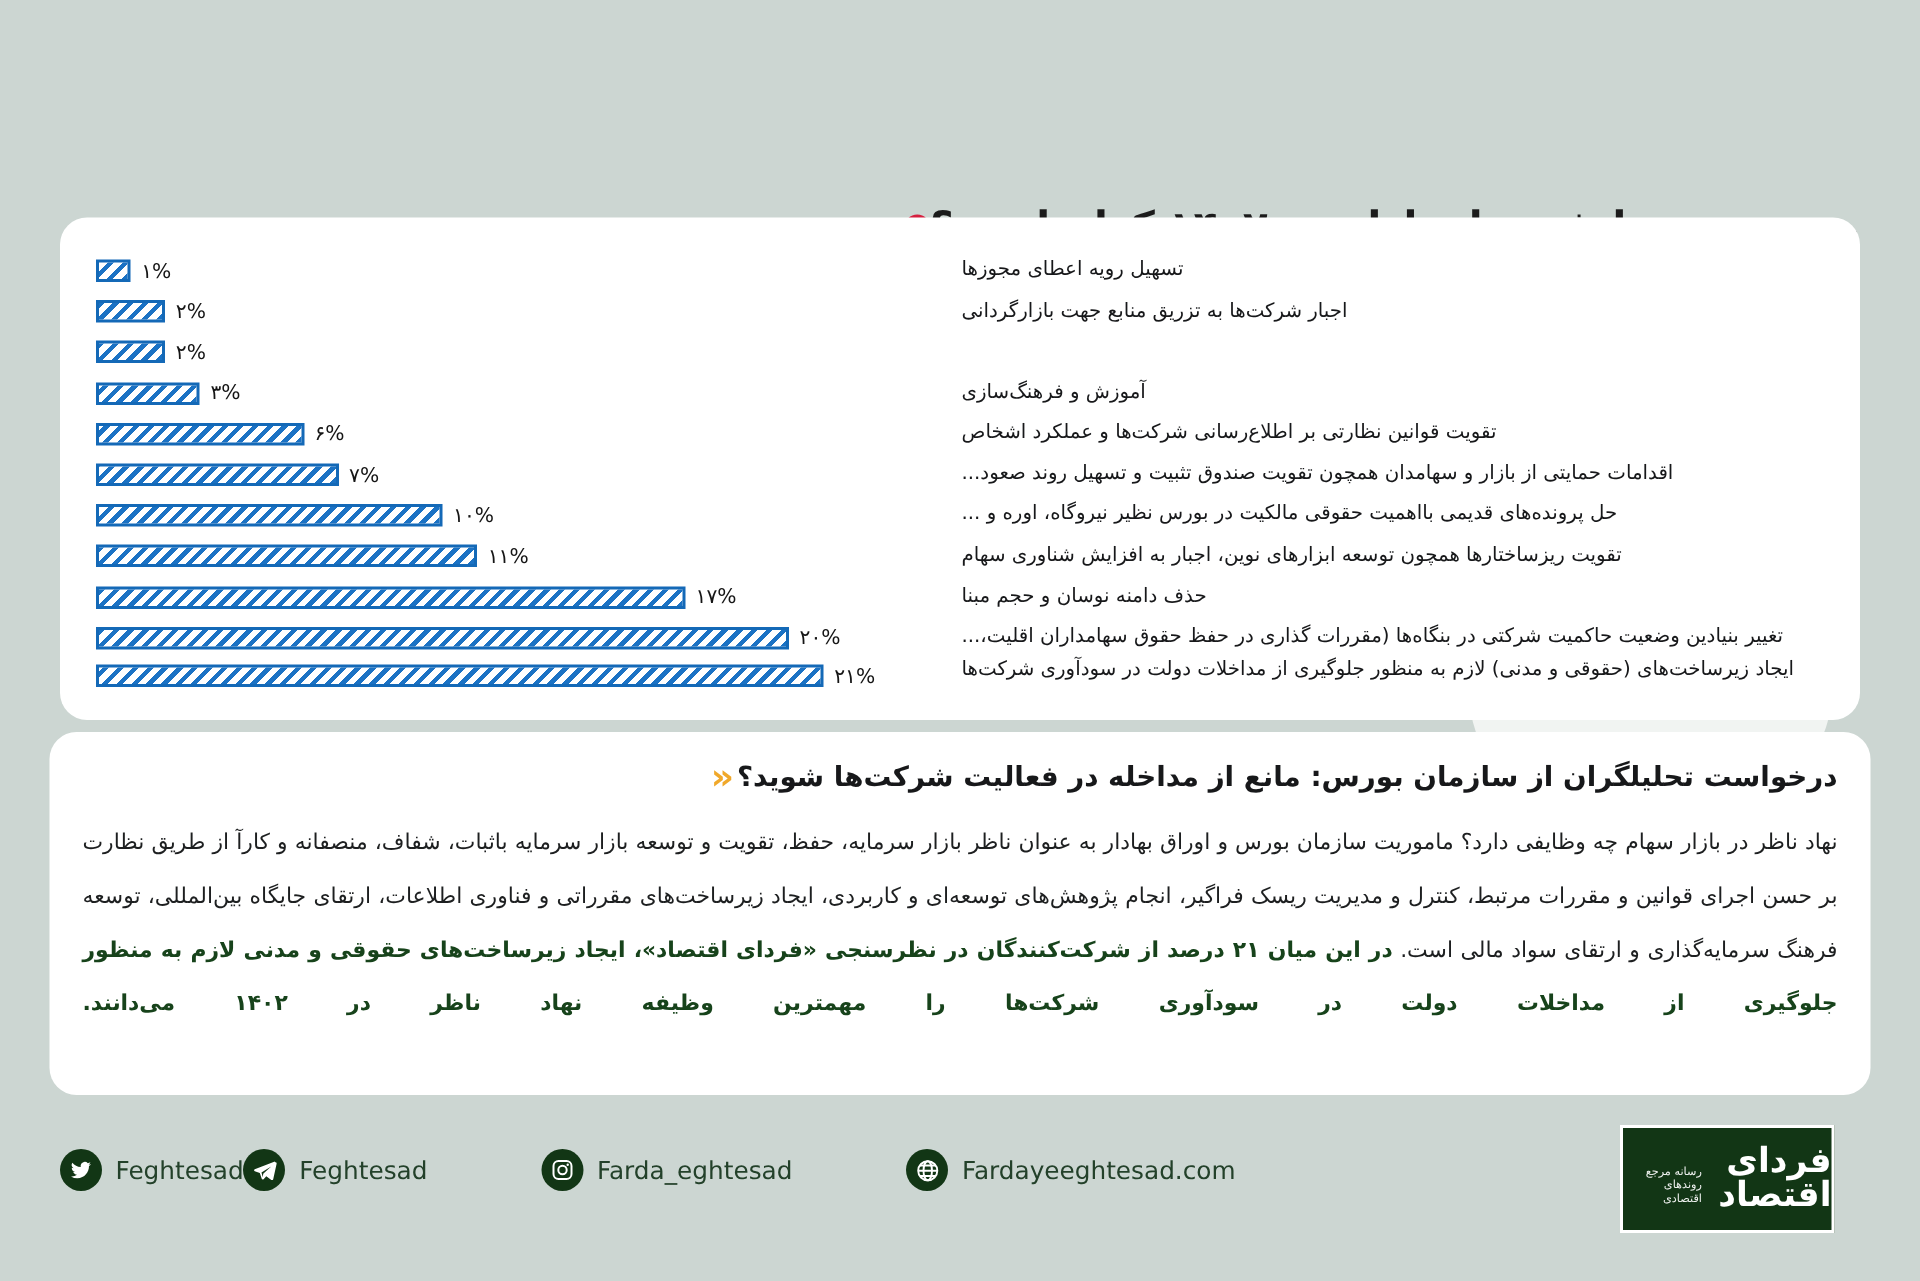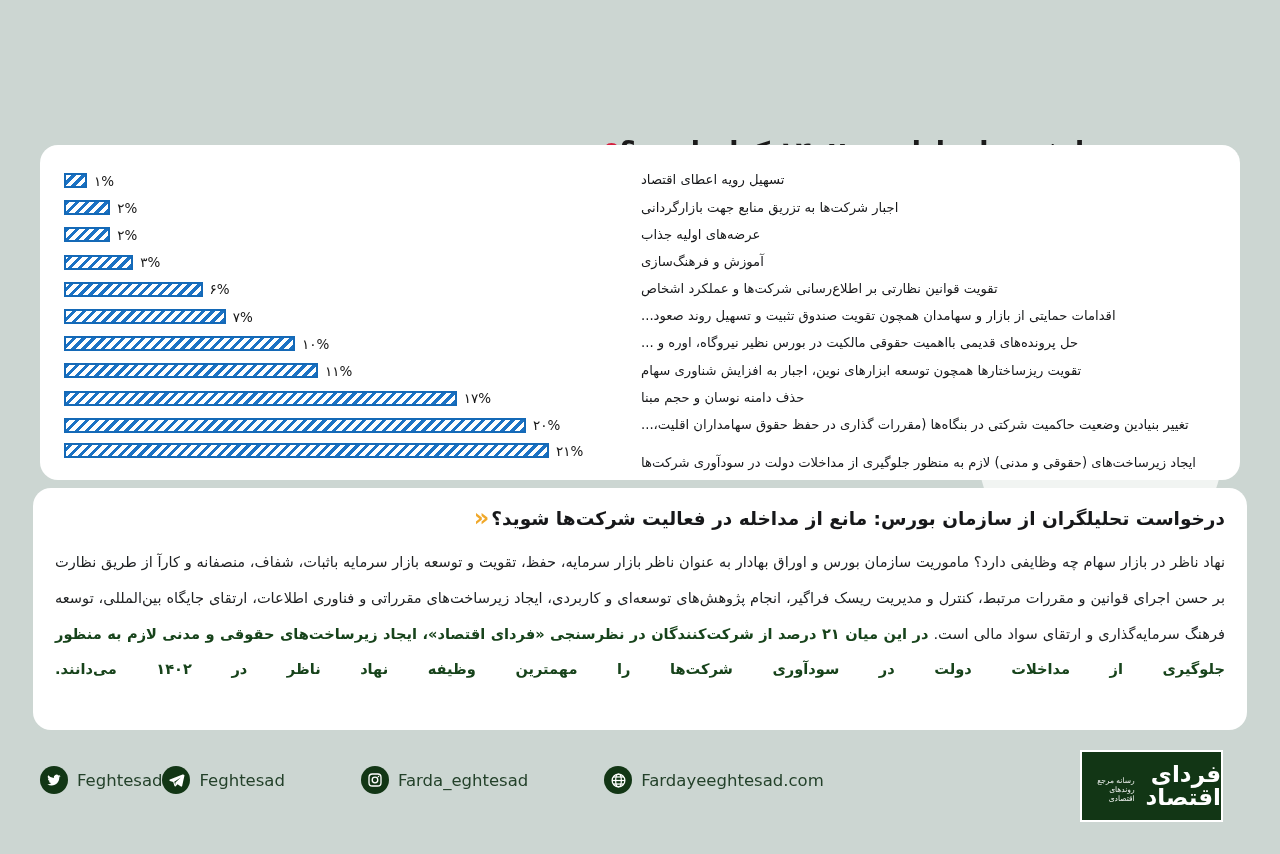--- a/index.html
+++ b/index.html
@@ -60,21 +60,21 @@
     display: flex; align-items: center; height: 27.2px;
     direction: rtl;
   }
   .row-label {
     width: 586px; flex: 0 0 586px;
     text-align: left;
     font-size: 13.2px; color: #17181a; line-height: 1.25;
     padding-left: 11px;
     white-space: nowrap; overflow: visible;
   }
-  .row-label.two-line { white-space: normal; line-height: 1.18; font-size: 13.2px; margin-top: 16px; }
+  .row-label.two-line { white-space: normal; line-height: 1.18; font-size: 13.2px; }
   .bar-wrap { display: flex; align-items: center; direction: ltr; flex: 1 1 auto; }
   .bar {
     height: 15px;
     border: 2px solid #1469b7;
     background-color: #ffffff;
     background-image: repeating-linear-gradient(
         -45deg,
         #1b72c4 0px, #1b72c4 3px,
         #ffffff 3px, #ffffff 7px);
     flex: 0 0 auto;
@@ -147,35 +147,34 @@
 <div class="wm wm5"></div>
 
 <div class="header">
   <div class="page-title">مهمترین وظیفه نهاد ناظر در ۱۴۰۲ کدام است؟</div>
   <div class="title-bullet"></div>
 </div>
 
 <div class="card" id="chart-card">
   <div class="chart-rows" id="chart-rows">
       <div class="row">
-        <div class="row-label">تسهیل رویه اعطای اقتصاد</div>
+        <div class="row-label">تسهیل رویه اعطای مجوزها</div>
         <div class="bar-wrap">
           <div class="bar" style="width: 23.1px;"></div>
           <div class="bar-value">۱%</div>
         </div>
       </div>
       <div class="row">
         <div class="row-label">اجبار شرکت‌ها به تزریق منابع جهت بازارگردانی</div>
         <div class="bar-wrap">
           <div class="bar" style="width: 46.2px;"></div>
           <div class="bar-value">۲%</div>
         </div>
       </div>
       <div class="row">
-        <div class="row-label">عرضه‌های اولیه جذاب</div>
         <div class="bar-wrap">
           <div class="bar" style="width: 46.2px;"></div>
           <div class="bar-value">۲%</div>
         </div>
       </div>
       <div class="row">
         <div class="row-label">آموزش و فرهنگ‌سازی</div>
         <div class="bar-wrap">
           <div class="bar" style="width: 69.3px;"></div>
           <div class="bar-value">۳%</div>

